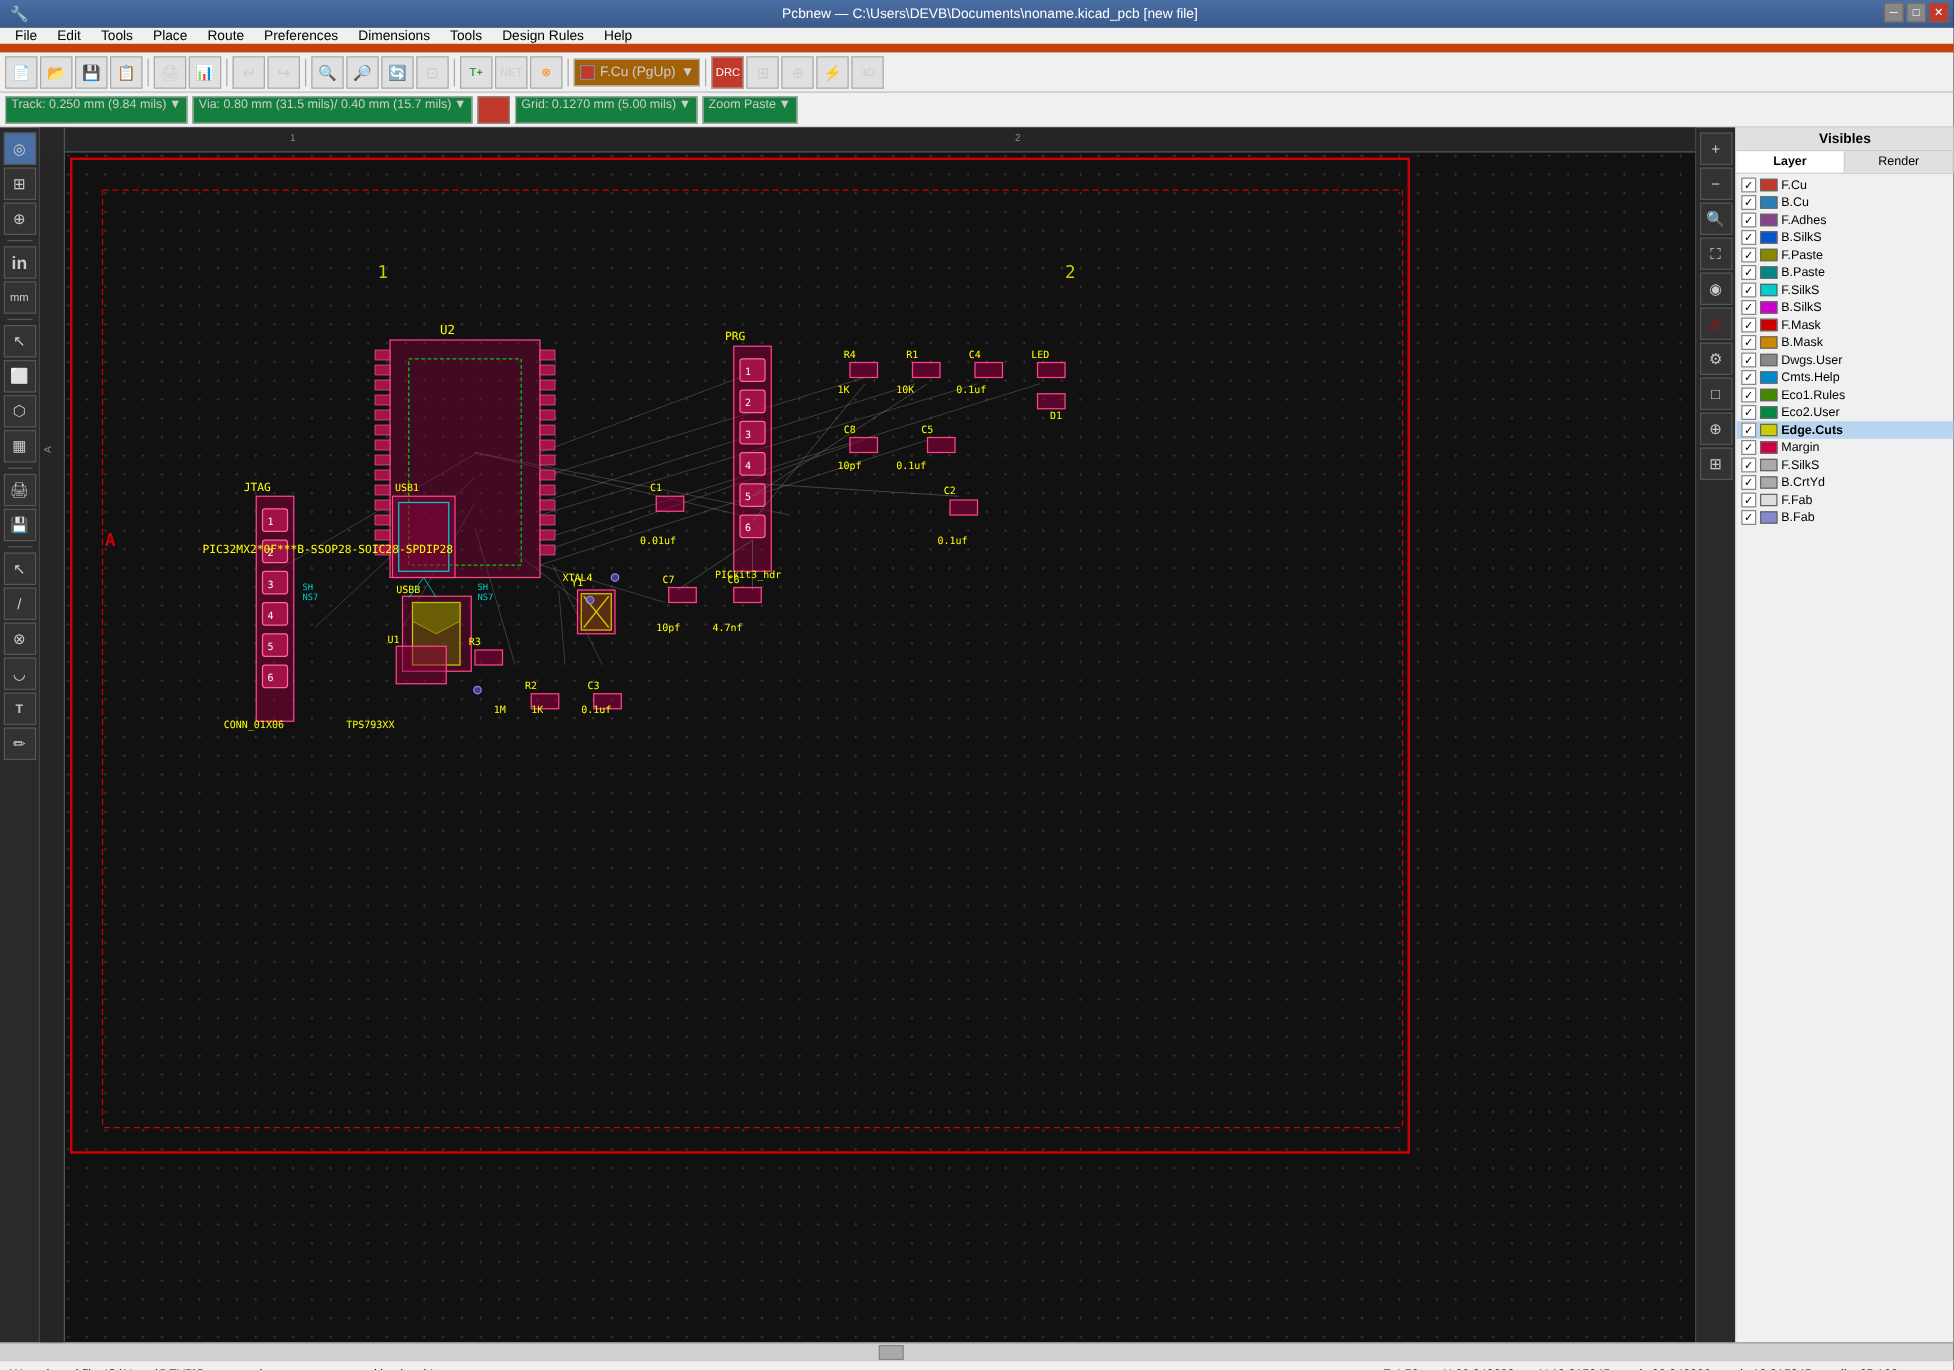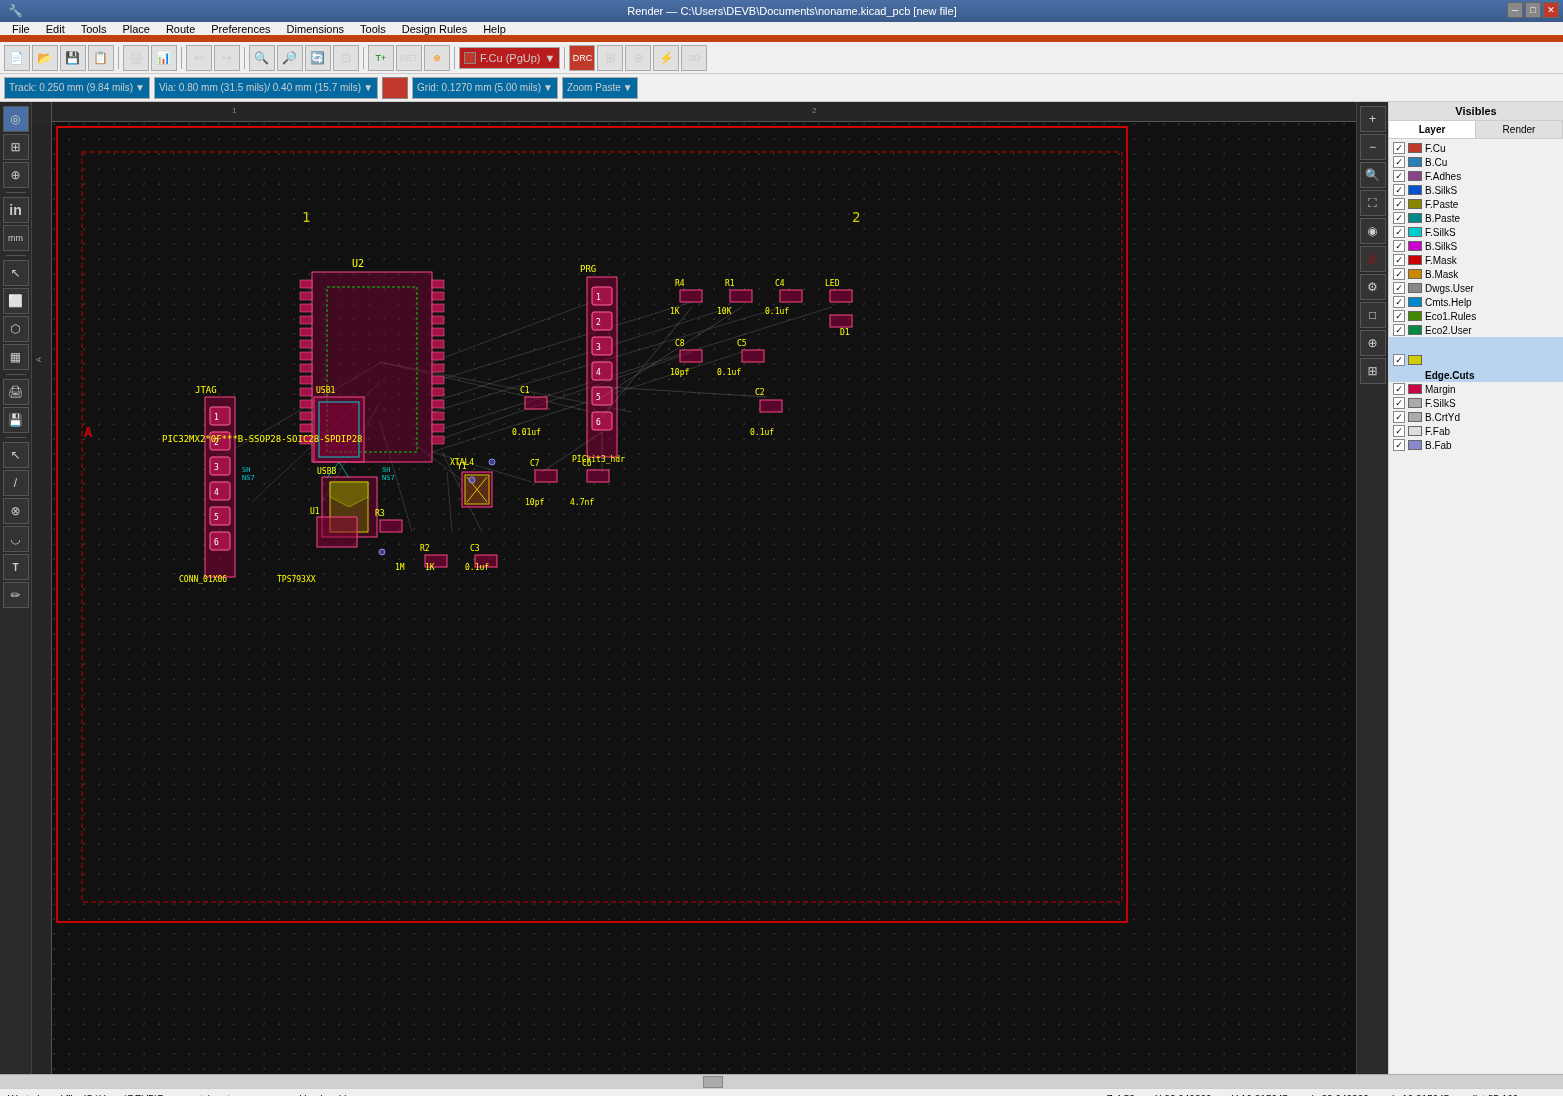--- a/index.html
+++ b/index.html
@@ -82,21 +82,21 @@
       font-size: 12px;
     }
     .tb-separator {
       width: 1px;
       height: 22px;
       background: #aaa;
       margin: 0 2px;
     }
     .tb-dropdown {
       height: 22px;
-      background: #b91c1c;
+      background: #a16207;
       border: 1px solid #aaa;
       font-size: 11px;
       padding: 0 4px;
       display: flex;
       align-items: center;
       gap: 4px;
       cursor: pointer;
       min-width: 100px;
     }
     .layer-color-box {
@@ -111,26 +111,26 @@
       height: 28px;
       background: #f0f0f0;
       display: flex;
       align-items: center;
       padding: 0 4px;
       gap: 4px;
       border-bottom: 1px solid #ccc;
     }
     .tb2-dropdown {
       height: 22px;
-      background: #0369a1;
+      background: #15803d;
       border: 1px solid #aaa;
       font-size: 10px;
       padding: 0 4px;
       display: flex;
-      align-items: center;
+      align-items: flex-start;
       gap: 2px;
       cursor: pointer;
     }
 
     
     #main {
       display: flex;
       height: calc(1096px - 22px - 20px - 32px - 28px - 22px);
       position: relative;
     }
@@ -350,21 +350,21 @@
       position: absolute;
       color: #888;
       font-size: 8px;
     }
   </style>
 </head>
 <body>
 
 <div id="titlebar">
   <span style="margin-right:6px; font-size:12px;">🔧</span>
-  <span style="color:white; font-size:11px; flex:1; text-align:center;">Render — C:\Users\DEVB\Documents\noname.kicad_pcb [new file]</span>
+  <span style="color:white; font-size:11px; flex:1; text-align:center;">Pcbnew — C:\Users\DEVB\Documents\noname.kicad_pcb [new file]</span>
   <div id="titlebar-controls">
     <div class="titlebar-btn">─</div>
     <div class="titlebar-btn">□</div>
     <div class="titlebar-btn close">✕</div>
   </div>
 </div>
 
 <div id="menubar">
   <div class="menu-item">File</div>
   <div class="menu-item">Edit</div>
@@ -768,21 +768,21 @@
           <span class="vis-label">Eco1.Rules</span>
         </div>
         <div class="vis-item">
           <div class="vis-checkbox">✓</div>
           <div class="vis-color" style="background-color: rgb(0, 136, 68);"></div>
           <span class="vis-label">Eco2.User</span>
         </div>
         <div class="vis-item selected">
           <div class="vis-checkbox">✓</div>
           <div class="vis-color" style="background-color: rgb(204, 204, 0);"></div>
-          <span class="vis-label" style="font-weight: bold; margin-top: 32px;">Edge.Cuts</span>
+          <span class="vis-label" style="font-weight: bold;">Edge.Cuts</span>
         </div>
         <div class="vis-item">
           <div class="vis-checkbox">✓</div>
           <div class="vis-color" style="background-color: rgb(204, 0, 68);"></div>
           <span class="vis-label">Margin</span>
         </div>
         <div class="vis-item">
           <div class="vis-checkbox">✓</div>
           <div class="vis-color" style="background-color: rgb(170, 170, 170);"></div>
           <span class="vis-label">F.SilkS</span>

